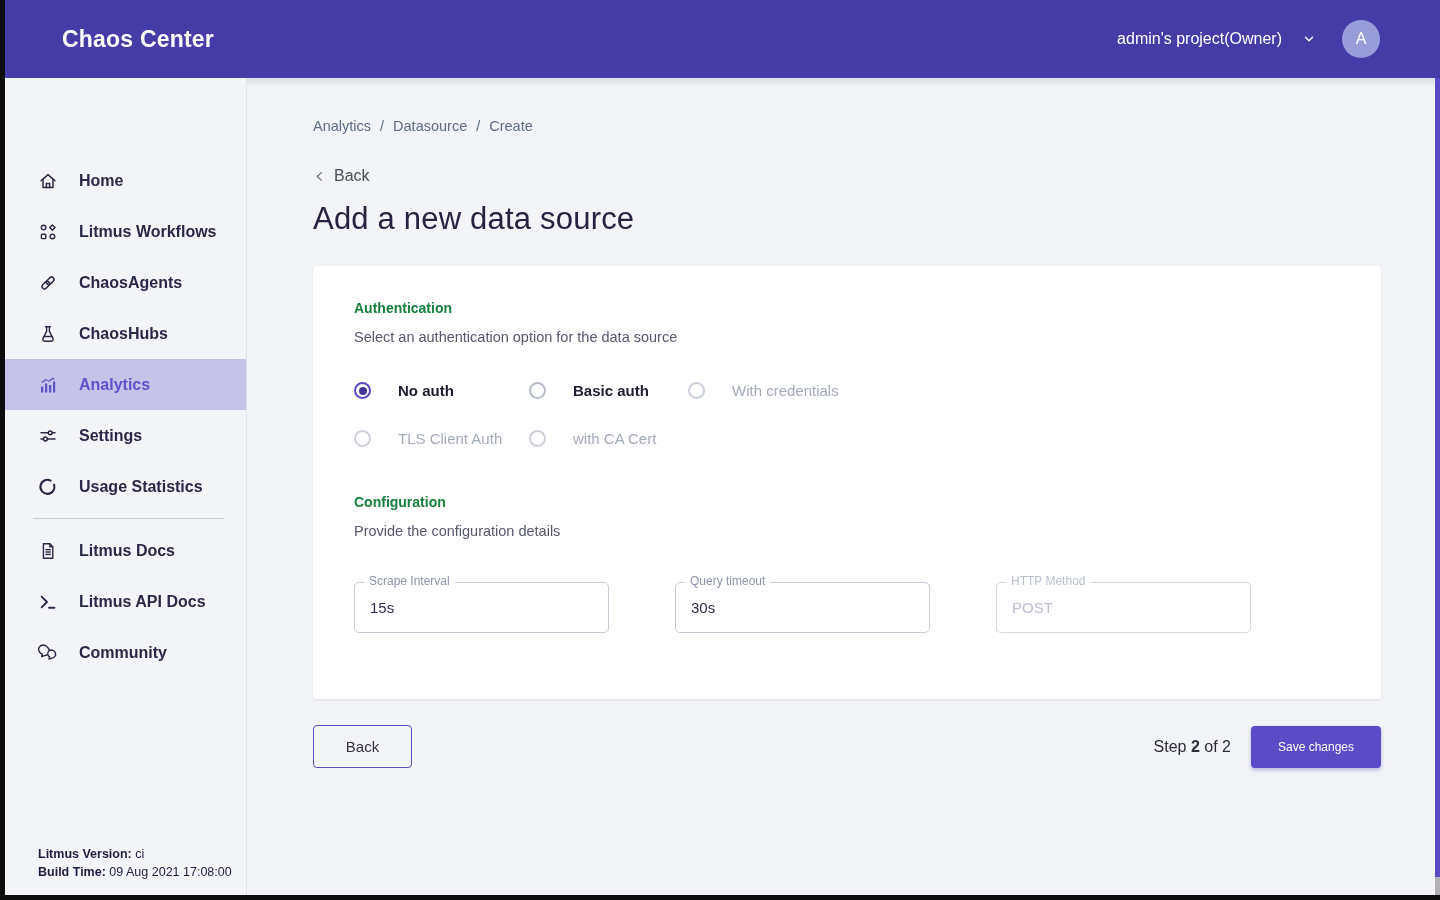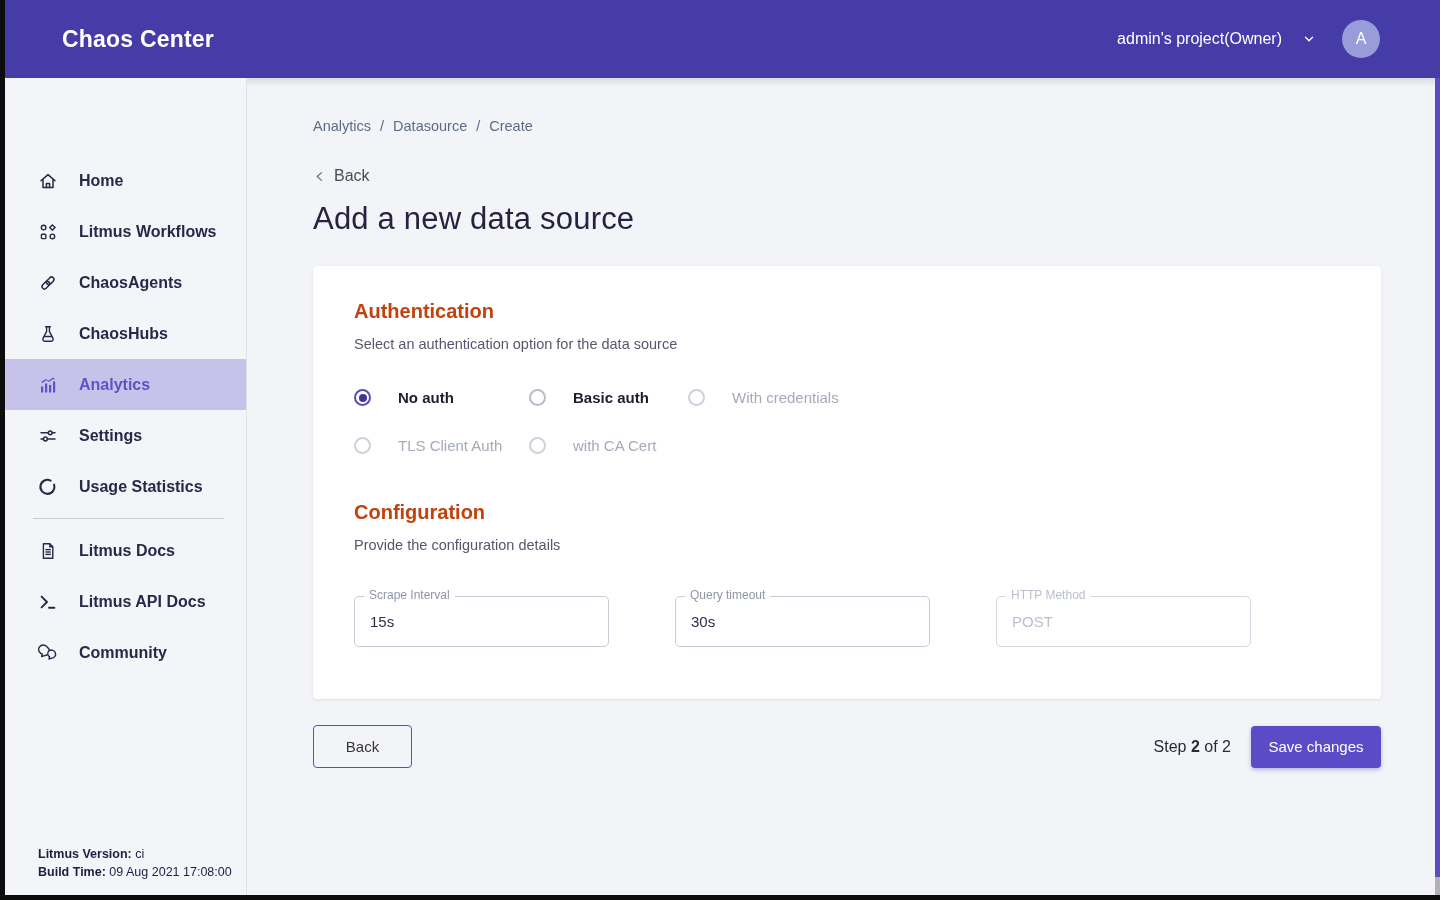--- a/index.html
+++ b/index.html
@@ -31,21 +31,21 @@
   .content { position:absolute; left:242px; top:78px; right:0; bottom:0; background:#f3f4f8; overflow:hidden; }
   .content::before { content:""; position:absolute; left:0; top:0; right:0; height:9px; background:linear-gradient(#dcdde3,rgba(243,244,248,0)); }
   .content-inner { padding:40px 0 0 66px; }
 
   .breadcrumb { font-size:14.5px; color:#5f6b85; display:flex; gap:9px; }
   .breadcrumb .crumb { cursor:pointer; }
   .back-link { margin-top:33px; display:flex; align-items:center; gap:8px; font-size:16px; color:#4b4c56; cursor:pointer; width:fit-content; }
   .page-title { margin-top:16px; font-size:31px; font-weight:500; color:#26223f; letter-spacing:.2px; }
 
   .card { margin-top:29px; width:1068px; height:433px; background:#ffffff; border-radius:4px; box-shadow:0 1px 3px rgba(40,40,70,.10); padding:34px 41px; }
-  .section-heading { font-size:20px; font-weight:700; color:#c2410c; }
+  .section-heading { font-size:14px; font-weight:700; color:#15803d; }
   .section-subtitle { margin-top:13px; font-size:14.5px; color:#56576d; }
 
   .radio-row { display:flex; align-items:center; margin-top:0; }
   .radio-row.first { margin-top:37px; }
   .radio-row.second { margin-top:31px; }
   .radio-option { display:flex; align-items:center; cursor:pointer; }
   .radio-option .radio { width:17px; height:17px; border-radius:50%; border:2px solid #b6bccb; margin-right:27px; flex:none; position:relative; background:#fff; }
   .radio-option.selected .radio { border-color:#564bc0; }
   .radio-option.selected .radio::after { content:""; position:absolute; left:2.5px; top:2.5px; width:8px; height:8px; border-radius:50%; background:#3f3794; }
   .radio-option .radio-label { font-size:15px; font-weight:700; color:#1e1d30; white-space:nowrap; }
@@ -60,21 +60,21 @@
   .field .float-label { position:absolute; top:-8px; left:10px; background:#ffffff; padding:0 5px; font-size:12px; color:#8f95a9; white-space:nowrap; }
   .field.disabled input { border-color:#d3d8e2; color:#ef4444; }
   .field.disabled input::placeholder { color:#b9bfcd; opacity:1; }
   .field.disabled .float-label { color:#b9bfcd; }
 
   .footer-row { margin-top:26px; width:1068px; display:flex; align-items:center; }
   .back-button { width:99px; height:43px; border:1px solid #5a50c3; border-radius:4px; background:transparent; font-size:15px; color:#35343f; font-family:inherit; cursor:pointer; }
   .footer-right { margin-left:auto; display:flex; align-items:center; gap:20px; }
   .step-text { font-size:16px; color:#2b2b38; }
   .step-text b { font-weight:700; }
-  .save-button { width:130px; height:42px; border:none; border-radius:4px; background:#5c4bc7; color:#ffffff; font-size:15px; font-family:inherit; cursor:pointer; box-shadow:0 2px 4px rgba(70,60,168,.35); }
+  .save-button { width:130px; height:42px; border:none; border-radius:4px; background:#5c4bc7; color:#ffffff; font-size:12px; font-family:inherit; cursor:pointer; box-shadow:0 2px 4px rgba(70,60,168,.35); }
 
   
   .scrollbar-thumb { position:absolute; right:0; top:78px; width:5px; height:799px; background:#5c4bc7; z-index:20; }
   .scrollbar-track-rest { position:absolute; right:0; top:877px; width:5px; bottom:0; background:#b2b2b4; z-index:20; }
 
   svg { display:block; }
 </style>
 </head>
 <body>
 

